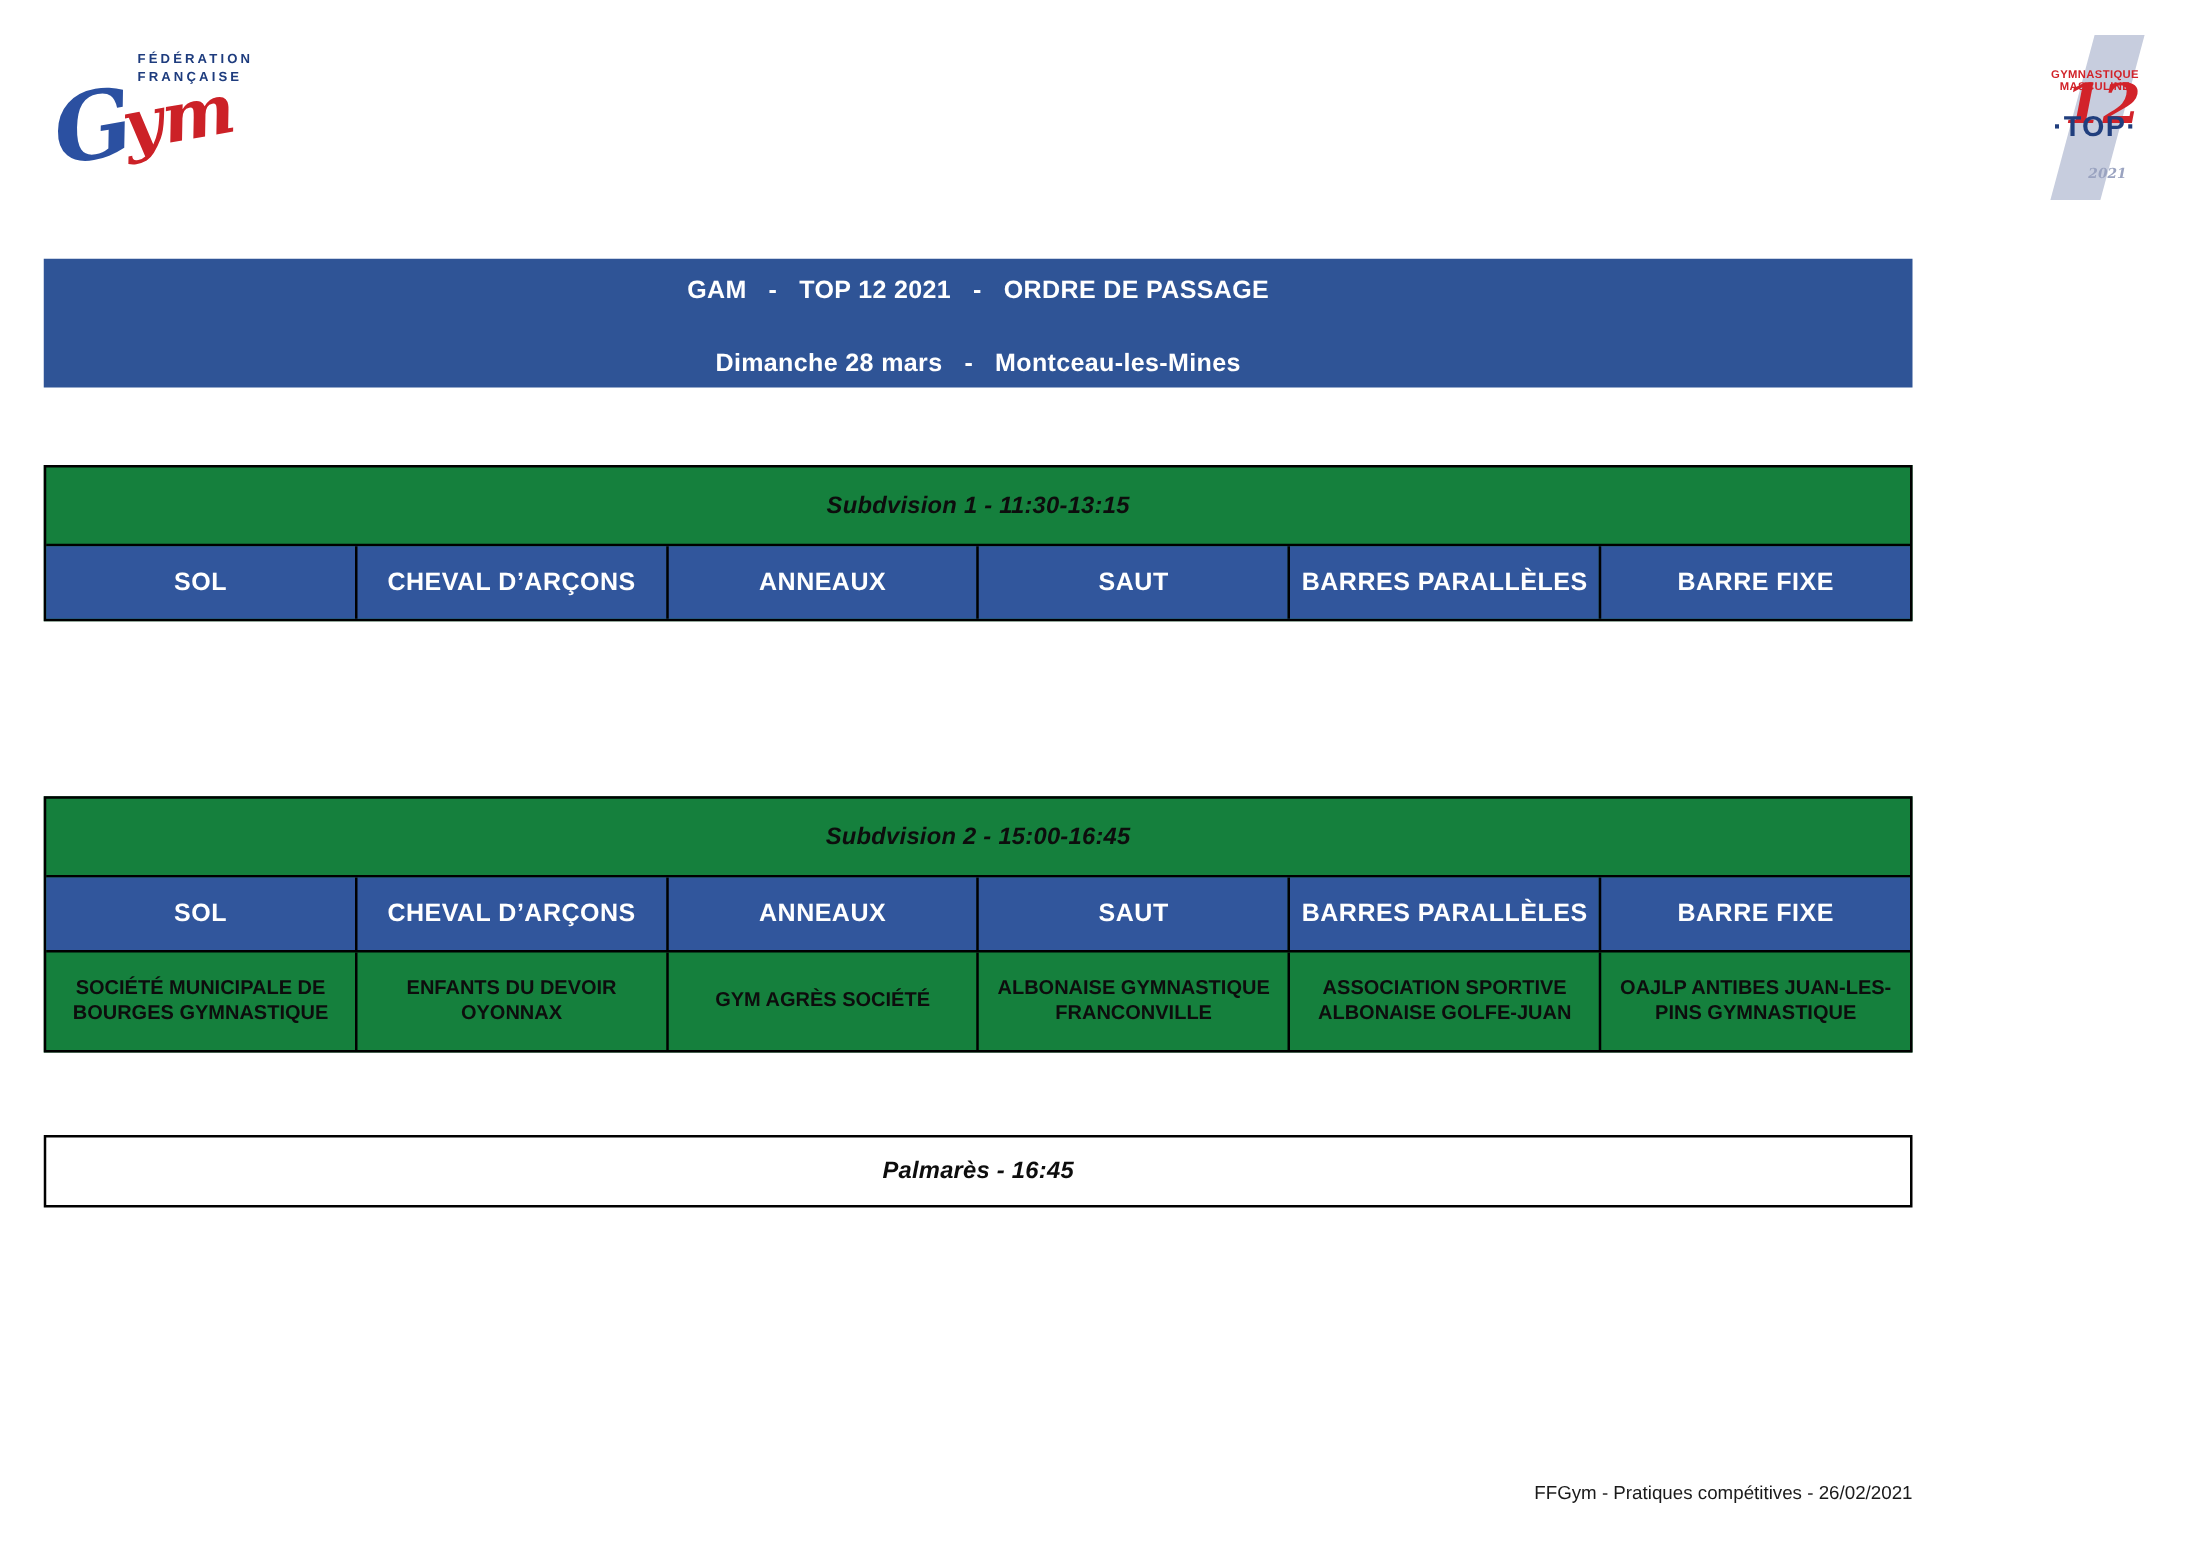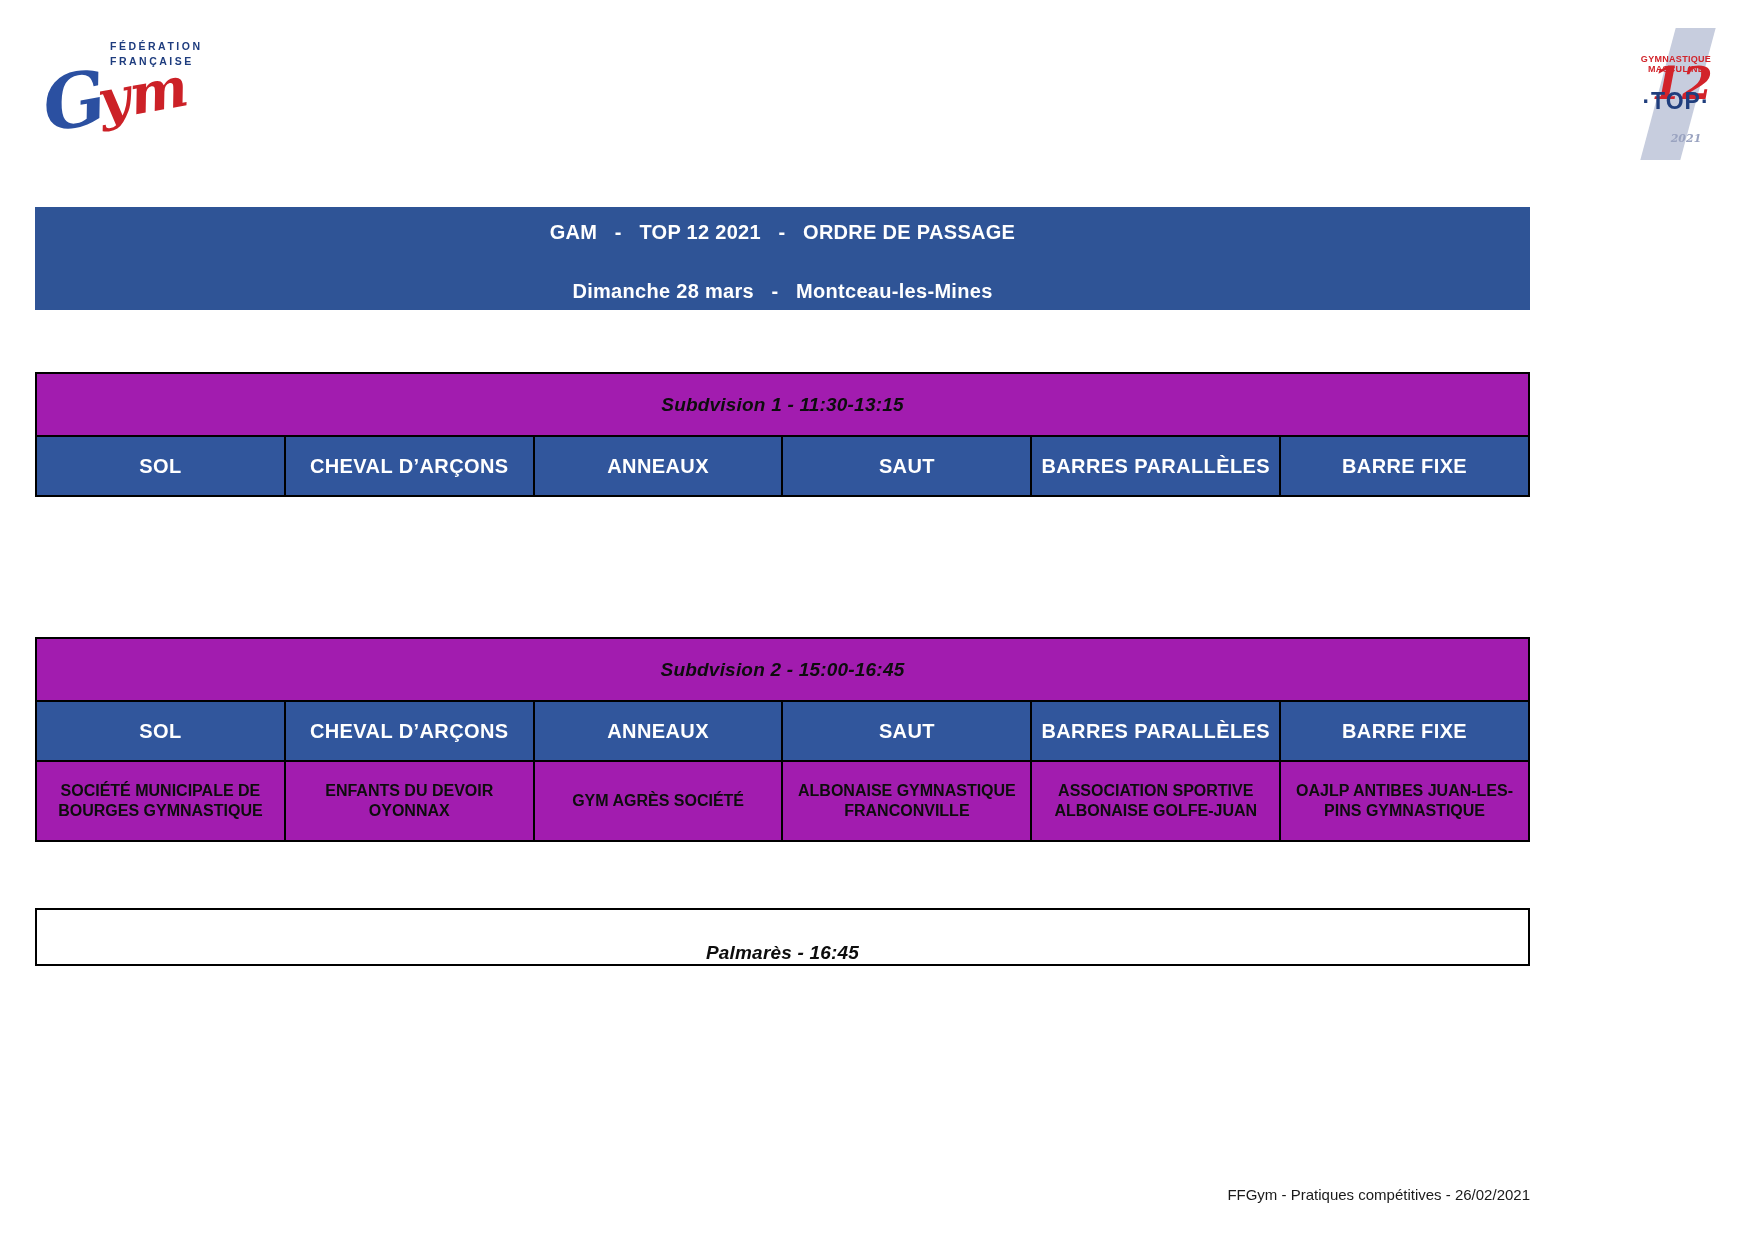--- a/index.html
+++ b/index.html
@@ -49,21 +49,21 @@
     padding-top: 14px; gap: 36px;
   }
   .banner-line {
     color: #ffffff; font-weight: 700; font-size: 20px; line-height: 23px;
     white-space: pre; letter-spacing: 0.3px;
   }
 
   
   .subdivision-box {
     position: absolute; left: 35px; width: 1495px;
-    border: 2px solid #000000; background: #a21caf;
+    border: 2px solid #000000; background: #15803d;
   }
   .box-1 { top: 372px; }
   .box-2 { top: 637px; }
   .sub-title-row {
     height: 61px; display: flex; align-items: center; justify-content: center;
   }
   .sub-title {
     font-weight: 700; font-style: italic; font-size: 19px; color: #0d0d0d;
     letter-spacing: 0.2px;
   }
@@ -83,21 +83,21 @@
   .club-cell {
     flex: 1 1 0; display: flex; align-items: center; justify-content: center;
     text-align: center; color: #0d0d0d; font-weight: 700; font-size: 16px;
     line-height: 20px; padding: 0 10px;
   }
   .club-cell + .club-cell { border-left: 2px solid #000000; }
 
   
   .palmares-box {
     position: absolute; left: 35px; top: 908px; width: 1495px; height: 58px;
-    border: 2px solid #000000; display: flex; align-items: flex-end; justify-content: center;
+    border: 2px solid #000000; display: flex; align-items: center; justify-content: center;
   }
 
   
   .footer {
     position: absolute; left: 35px; top: 1186px; width: 1495px;
     text-align: right; font-size: 15px; color: #1a1a1a; font-weight: 400;
   }
 </style>
 </head>
 <body>

